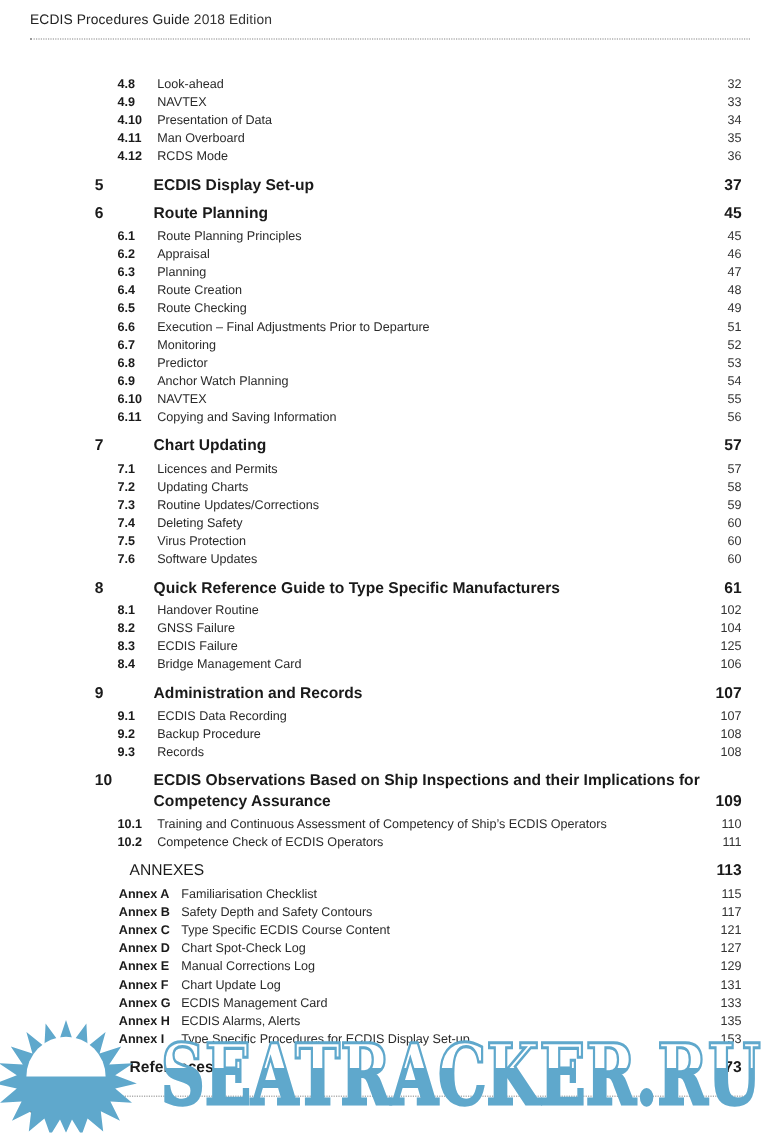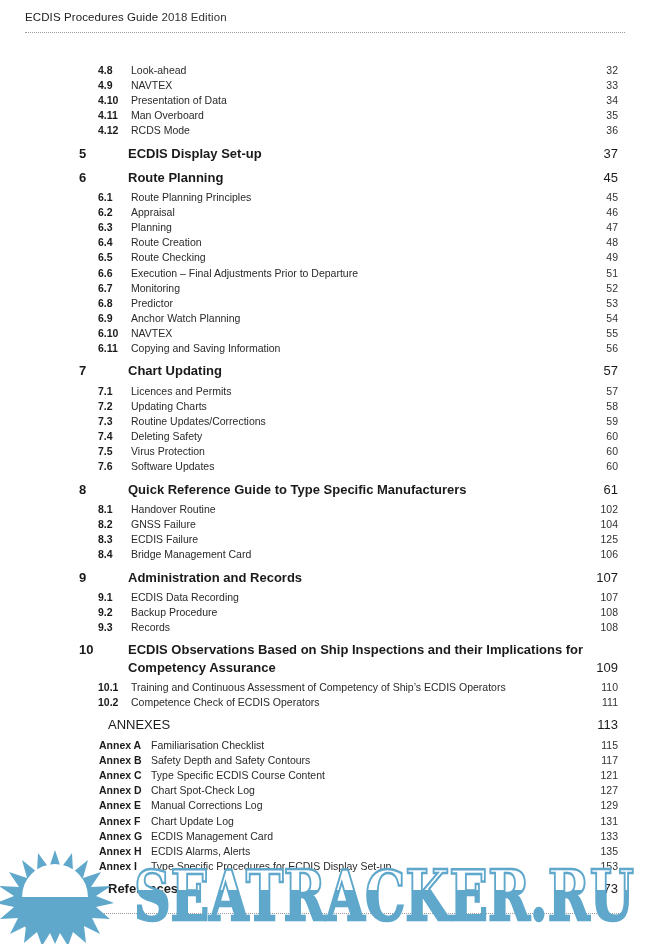--- a/index.html
+++ b/index.html
@@ -34,21 +34,21 @@
   .sub .page {
     position: absolute; right: 28px; font-size: 10.5px; color: #333; text-align: left;
   }
   .sec .num {
     position: absolute; left: 79px; font-size: 13px; font-weight: bold; color: #1a1a1a;
   }
   .sec .title {
     position: absolute; left: 99px; font-size: 13px; font-weight: bold; color: #1a1a1a; white-space: nowrap; padding-left: 29px;
   }
   .sec .page {
-    position: absolute; right: 28px; font-size: 13px; font-weight: normal; color: #1a1a1a; 
+    position: absolute; right: 28px; font-size: 13px; font-weight: bold; color: #1a1a1a; 
   }
   .sec.noindent .title { left: 79px; font-weight: normal; }
   .sec.noindent.refs .title { font-weight: bold; }
   .annex .num { left: 99px; }
   .annex .title { left: 151px; text-align: center; }
 
   
   .watermark {
     position: absolute; left: 0; top: 848px; width: 646px; height: 96px; pointer-events: none;
   }

